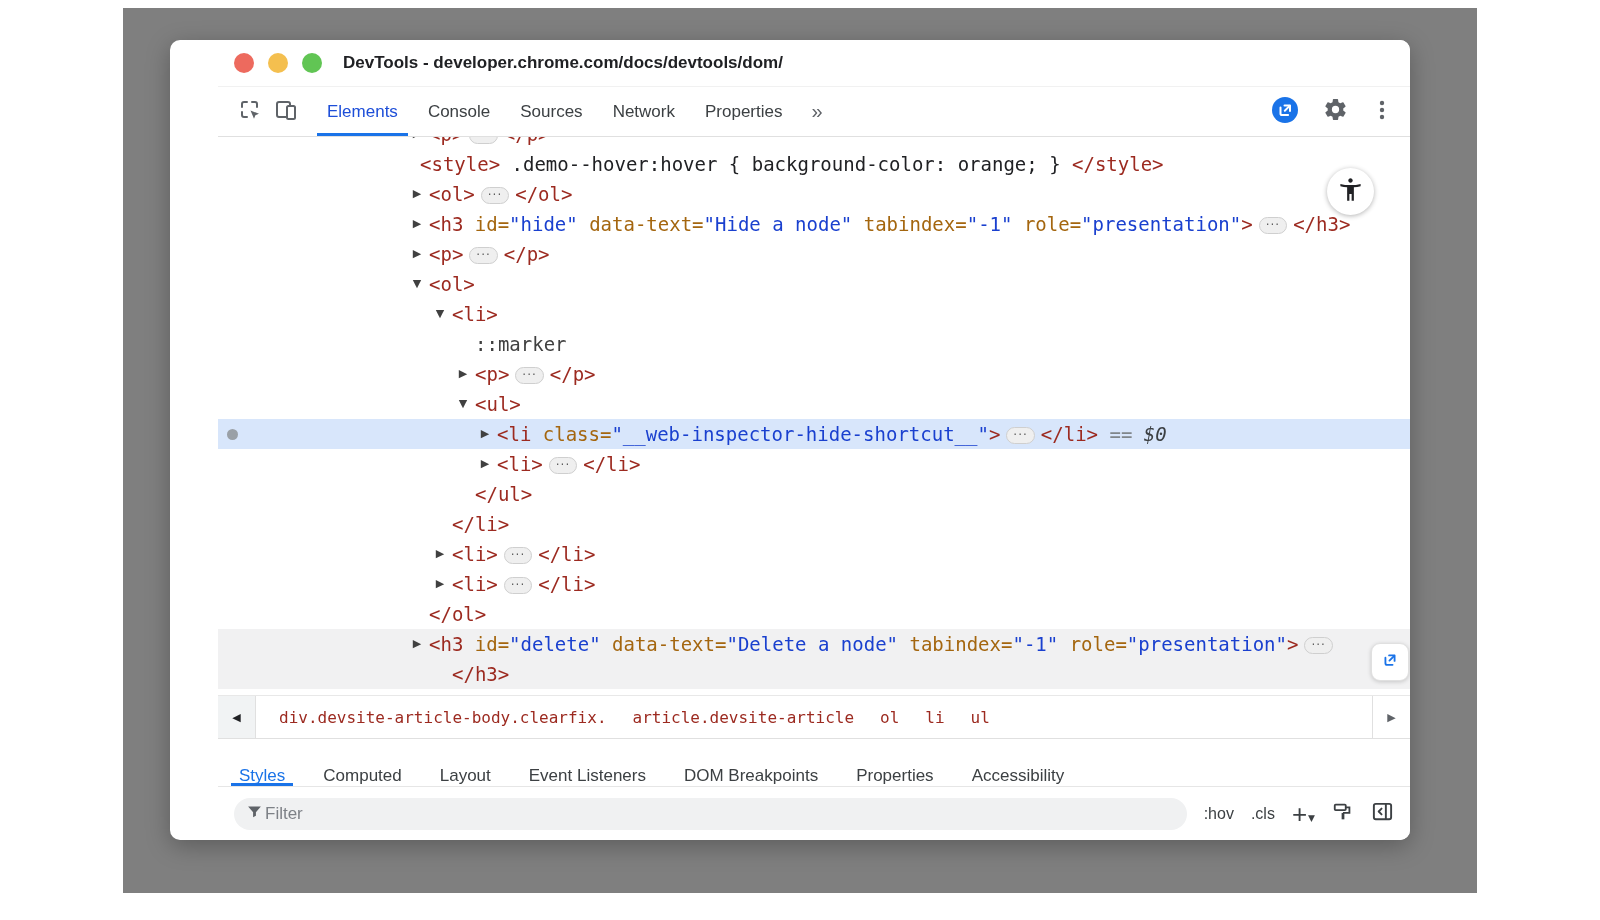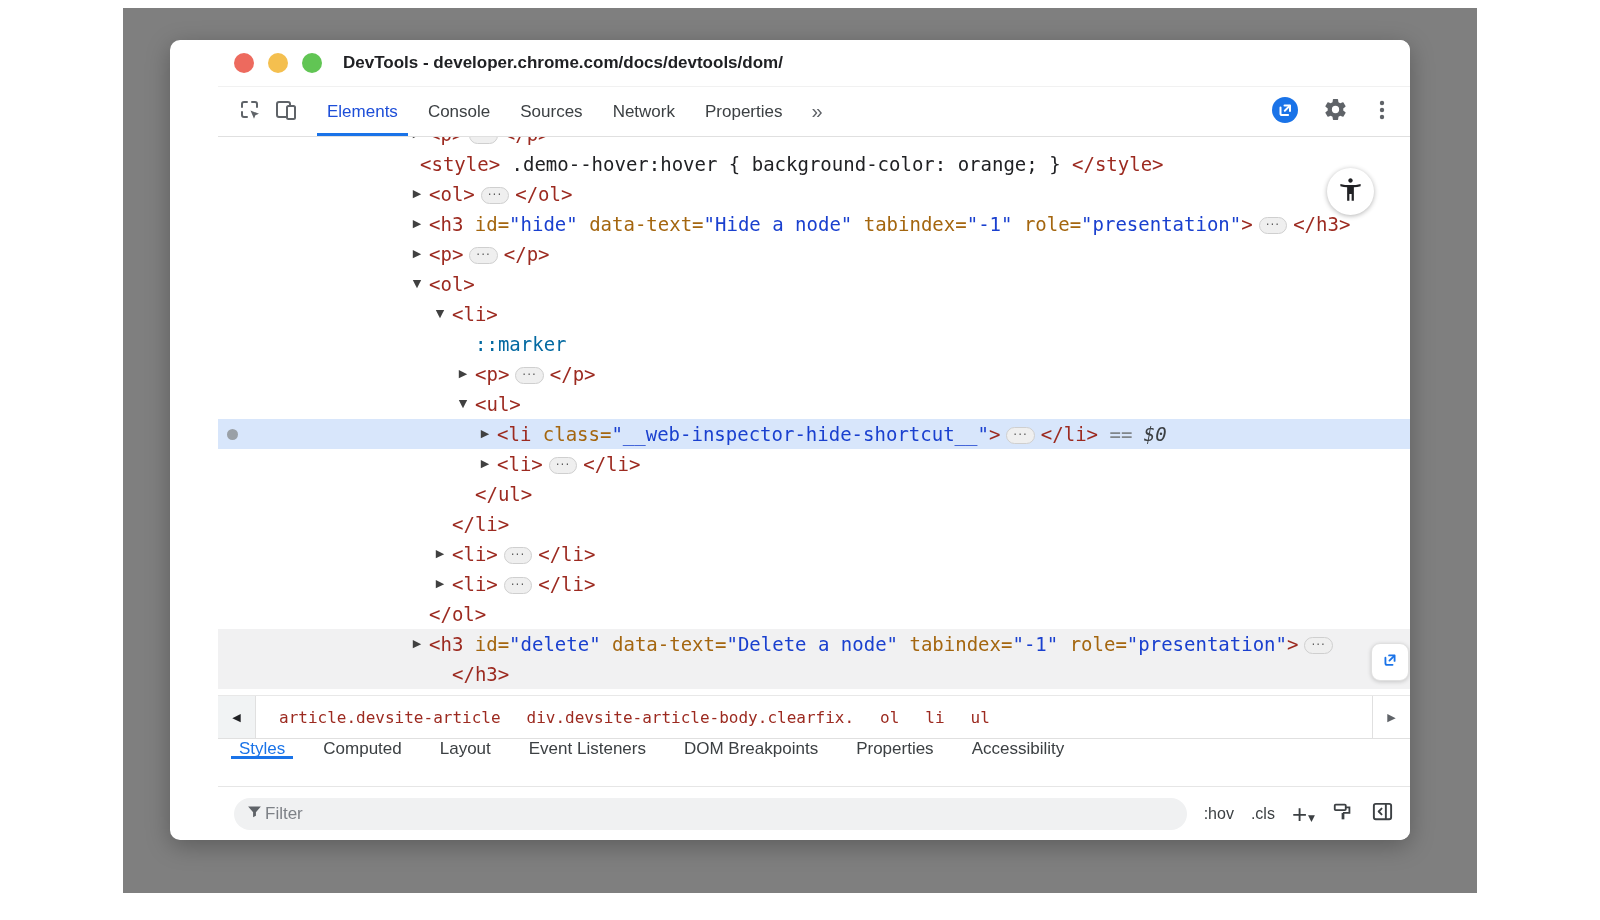--- a/index.html
+++ b/index.html
@@ -38,41 +38,41 @@
   .trow.hov { background:#f1f1f2; }
   .trow.ptop { height:12px; overflow:hidden; }
   .trow.ptop .rin { margin-top:-18px; }
   .rin { position:relative; display:block; height:30px; }
   .arr { position:absolute; top:0; width:16px; text-align:center;
          font-family:"DejaVu Sans", sans-serif; font-size:11px; line-height:30px; color:#404040; }
   .s-t { color:#9c2a20; }
   .s-a { color:#a4660f; }
   .s-v { color:#1a40cf; }
   .s-x { color:#202124; }
-  .s-m { color:#0369a1; }
+  .s-m { color:#404040; }
   .s-q { color:#80868b; }
   .s-z { color:#3c4043; font-style:italic; }
   .pill { display:inline-block; vertical-align:2px; margin:0 6px; padding:0 6px; height:17px;
           border-radius:9px; background:#efefef; border:1px solid #cfcfcf; color:#5b5b5b;
           font-family:"DejaVu Sans", sans-serif; font-size:12px; line-height:14px; letter-spacing:1px; }
   .seldot { position:absolute; left:9px; top:9.5px; width:11px; height:11px; border-radius:50%; background:#9aa0a6; }
 
   
   .crumbs { height:44px; display:flex; align-items:stretch; border-top:1px solid #e8e8e8; border-bottom:1px solid #e0e0e0;
             font-family:"DejaVu Sans Mono", monospace; font-size:16px; color:#9c2a20; background:#fff; }
   .crumb-btn { width:38px; display:flex; align-items:center; justify-content:center;
                font-family:"DejaVu Sans", sans-serif; font-size:11px; }
   .crumb-btn.left { background:#f1f3f4; border-right:1px solid #e0e0e0; color:#202124; }
   .crumb-btn.right { border-left:1px solid #e0e0e0; color:#5f6368; }
   .crumb-strip { display:flex; align-items:stretch; flex:1; padding-left:10px; overflow:hidden; }
   .crumb { display:flex; align-items:center; padding:0 13px; white-space:pre; }
   .crumb.selected { background:#dbe8fc; flex:1; }
 
   
-  .ptabs { height:48px; display:flex; align-items:flex-start; border-bottom:1px solid #e6e6e6;
+  .ptabs { height:48px; display:flex; align-items:flex-end; border-bottom:1px solid #e6e6e6;
            padding-left:2px; font-size:17px; color:#3c4043; background:#fff; }
   .ptab { display:flex; align-items:center; padding:0 19px; position:relative; }
   .ptab.active { color:#1a73e8; }
   .ptab.active::after { content:""; position:absolute; left:11px; right:11px; bottom:0; height:3px; background:#1a73e8; }
 
   
   .filterbar { height:53px; display:flex; align-items:center; padding:0 16px; gap:17px; background:#fff; }
   .filter-input { flex:1; height:32px; border-radius:16px; background:#f0f1f2; display:flex;
                   align-items:center; padding:0 12px; gap:2px; color:#7d8187; font-size:17px; }
   .sbtn { color:#3c4043; font-size:16px; display:flex; }
@@ -181,22 +181,22 @@
       <div class="trow hov"><span class="rin" style="padding-left: 211px;"><span class="arr" style="left: 191px;">▶</span><span class="s-t">&lt;h3</span><span class="s-a"> id=</span><span class="s-v">"delete"</span><span class="s-a"> data-text=</span><span class="s-v">"Delete a node"</span><span class="s-a"> tabindex=</span><span class="s-v">"-1"</span><span class="s-a"> role=</span><span class="s-v">"presentation"</span><span class="s-t">&gt;</span><span class="pill">···</span></span></div>
       <div class="trow hov"><span class="rin" style="padding-left: 234px;"><span class="s-t">&lt;/h3&gt;</span></span></div>
       <div class="trow pbot"><span class="rin" style="padding-left: 211px;"><span class="arr" style="left: 191px;">▶</span><span class="s-t">&lt;p&gt;</span><span class="s-t">&lt;/p&gt;</span></span></div>
     </div>
 
   <div class="crumbs">
     <div class="crumb-btn left">
       <span>◀</span>
     </div>
     <div class="crumb-strip">
+        <div class="crumb">div.devsite-article-body.clearfix.</div>
         <div class="crumb">article.devsite-article</div>
-        <div class="crumb">div.devsite-article-body.clearfix.</div>
         <div class="crumb">ol</div>
         <div class="crumb">li</div>
         <div class="crumb">ul</div>
       </div>
     <div class="crumb-btn right">
       <span>▶</span>
     </div>
   </div>
 
   <div class="ptabs">

